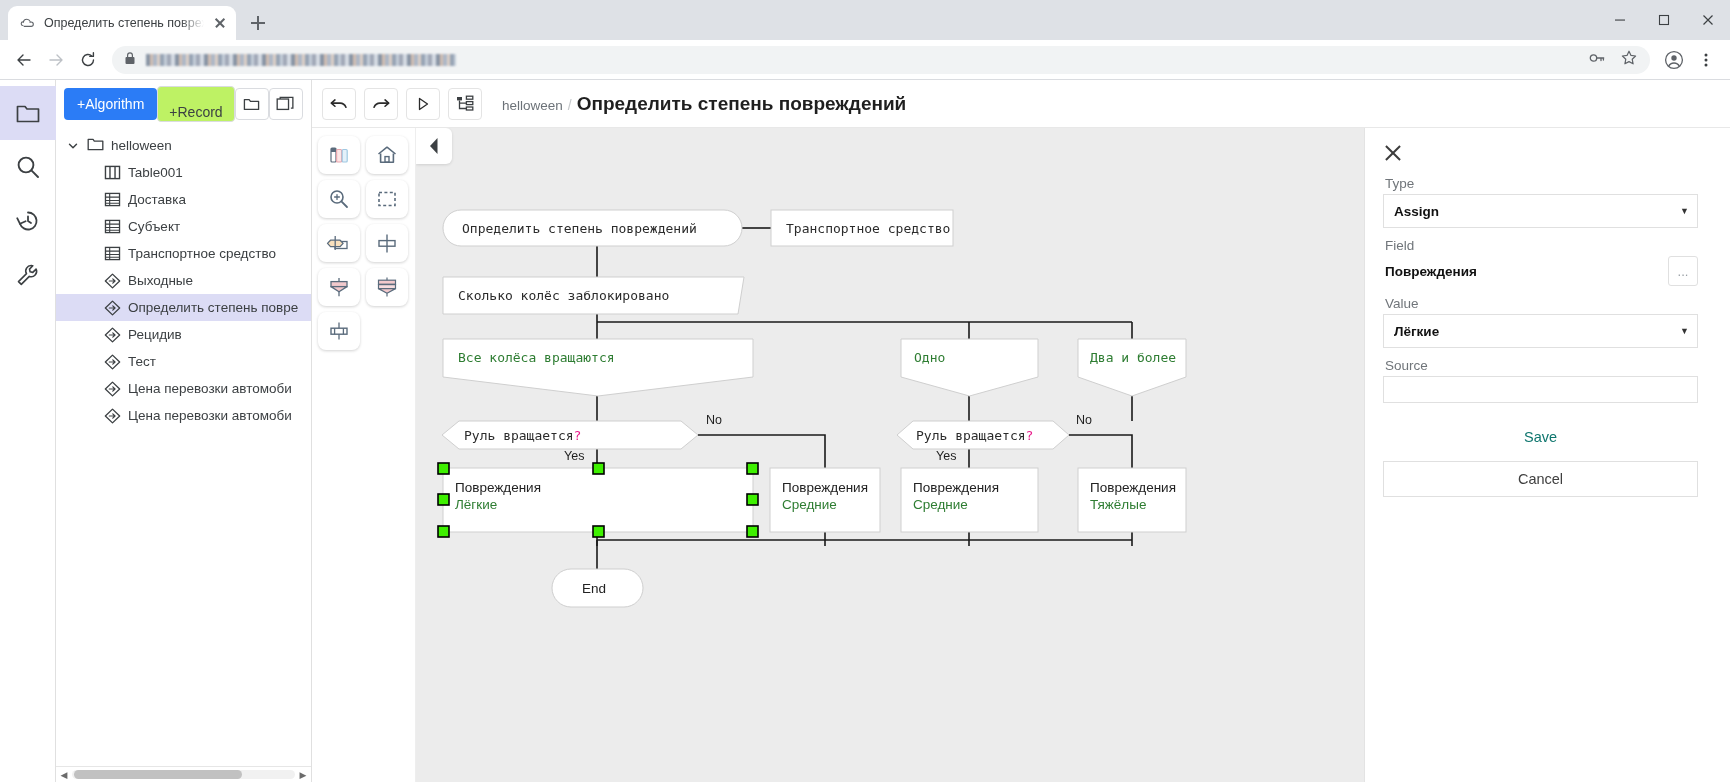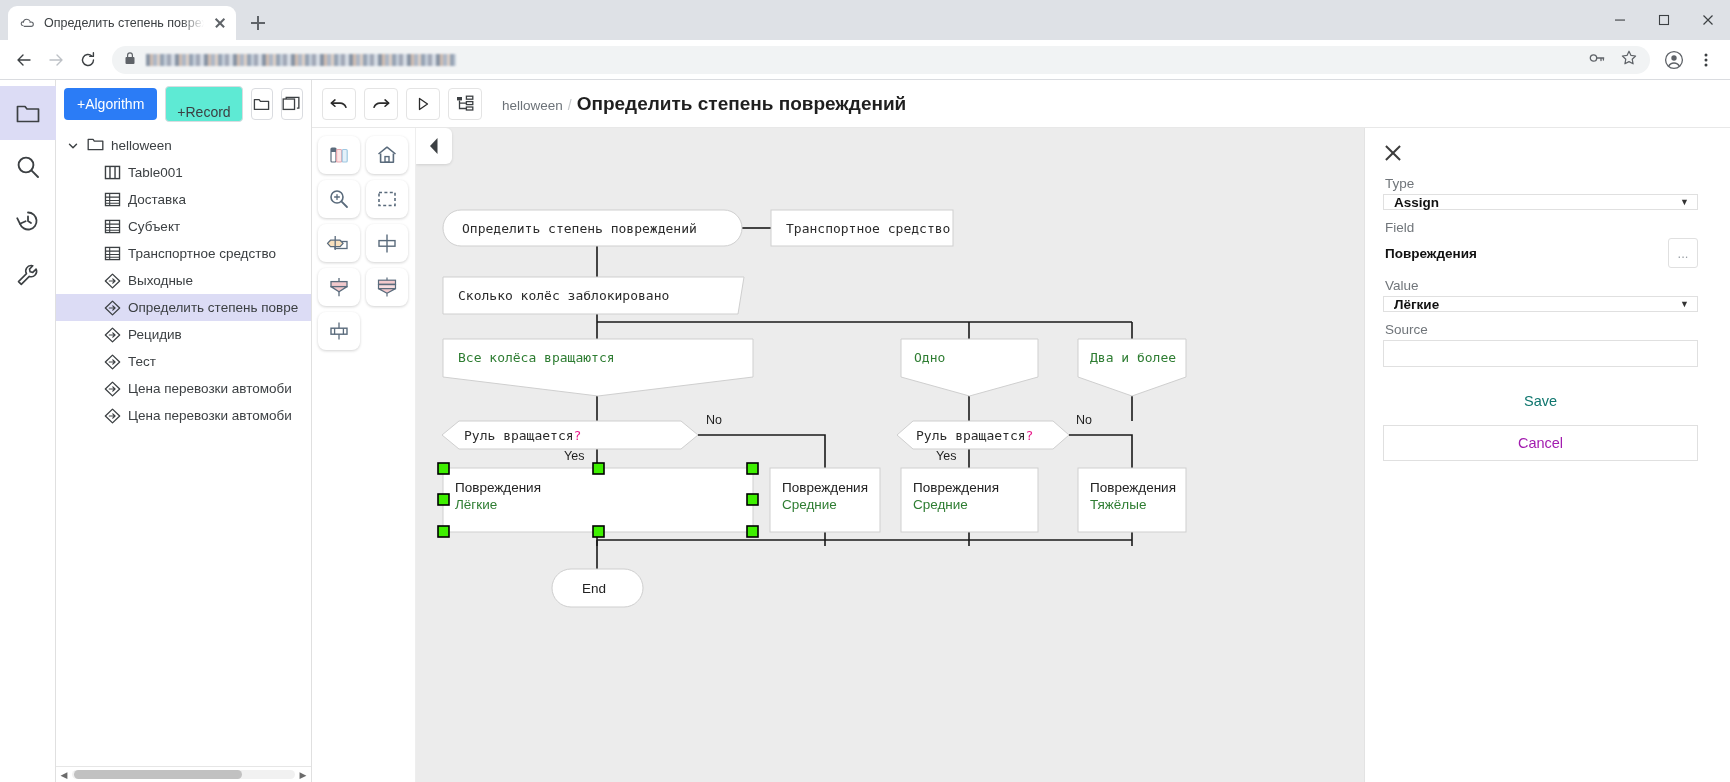--- a/index.html
+++ b/index.html
@@ -83,28 +83,28 @@
   .rail-item {
     width: 56px; height: 54px; display:flex; align-items:center; justify-content:center; cursor: pointer;
   }
   .rail-item.active { background: #dcdcf5; }
 
   
   .tree-pane {
     width: 256px; flex: 0 0 256px; border-right: 1px solid #e0e0e0;
     display: flex; flex-direction: column; min-width:0; background:#fff;
   }
-  .tree-toolbar { height: 48px; display:flex; align-items:center; gap: 8px; padding: 0 8px; }
+  .tree-toolbar { height: 48px; display:flex; align-items:center; gap: 0; padding: 0 8px; }
   .btn-primary {
     background: #2b7cf6; color:#fff; border: none; border-radius: 4px;
     height: 32px; padding: 0 13px; font-size: 14px; cursor:pointer;
     font-family: "Liberation Sans", sans-serif;
   }
   .btn-plain {
-    background:#5eead4; color:#3c4043; border: 1px solid #dadce0; border-radius: 4px;
+    background:#bef264; color:#3c4043; border: 1px solid #dadce0; border-radius: 4px;
     height: 32px; padding: 17px 11px; font-size: 14px; cursor:pointer;
     font-family: "Liberation Sans", sans-serif;
   }
   .btn-icon {
     background:#fff; border: 1px solid #dadce0; border-radius: 4px;
     height: 32px; width: 34px; display:flex; align-items:center; justify-content:center; cursor:pointer;
   }
   .tree { flex: 1 1 auto; overflow: hidden; padding-top: 4px; }
   .tree-row {
     height: 27px; display:flex; align-items:center; gap: 7px; font-size: 13.5px;
@@ -177,42 +177,42 @@
   .props-close {
     width: 22px; height: 22px; position: relative; cursor:pointer; margin-bottom: 12px;
   }
   .props-close::before, .props-close::after {
     content:""; position:absolute; left: 0; top: 10px; width: 20px; height: 2px; background:#3c3c3c;
   }
   .props-close::before { transform: rotate(45deg); }
   .props-close::after  { transform: rotate(-45deg); }
   .prop-label { font-size: 13.5px; color:#70757a; margin: 10px 0 3px 2px; }
   .prop-select {
-    height: 16px; border: 1px solid #e0e0e0; display:flex; align-items:center;
+    height: 34px; border: 1px solid #e0e0e0; display:flex; align-items:center;
     padding: 0 8px 0 10px; font-size: 13.5px; font-weight: bold; color:#111; cursor:pointer;
     background:#fff;
   }
   .prop-select .caret { margin-left:auto; font-size: 9px; color:#333; }
   .prop-field-row { display:flex; align-items:center; gap: 8px; }
   .prop-field-value { font-size: 13.5px; font-weight: bold; color:#111; padding: 6px 2px; flex:1 1 auto; }
   .prop-dots {
     width: 30px; height: 30px; border: 1px solid #e0e0e0; border-radius: 3px; background:#fff;
     display:flex; align-items:center; justify-content:center; color:#9aa0a6; font-size: 13px; cursor:pointer;
   }
   .prop-input {
     height: 27px; border: 1px solid #e0e0e0; background:#fff; width:100%;
     font-size: 13.5px; padding: 0 8px; font-family: "Liberation Sans", sans-serif;
   }
   .btn-save {
     height: 36px; width: 100%; background:#fff; border: none; color:#0f766e;
     font-size: 14.5px; cursor: default; margin-top: 16px;
     font-family: "Liberation Sans", sans-serif;
   }
   .btn-cancel {
-    height: 36px; width: 100%; background:#fff; border: 1px solid #e0e0e0; color:#a21caf;
+    height: 36px; width: 100%; background:#fff; border: 1px solid #e0e0e0; color:#404040;
     font-size: 14.5px; cursor: pointer; margin-top: 6px;
     font-family: "Liberation Sans", sans-serif;
   }
 </style>
 </head>
 <body>
 
 <div class="browser">
 
   <div class="tabstrip">

